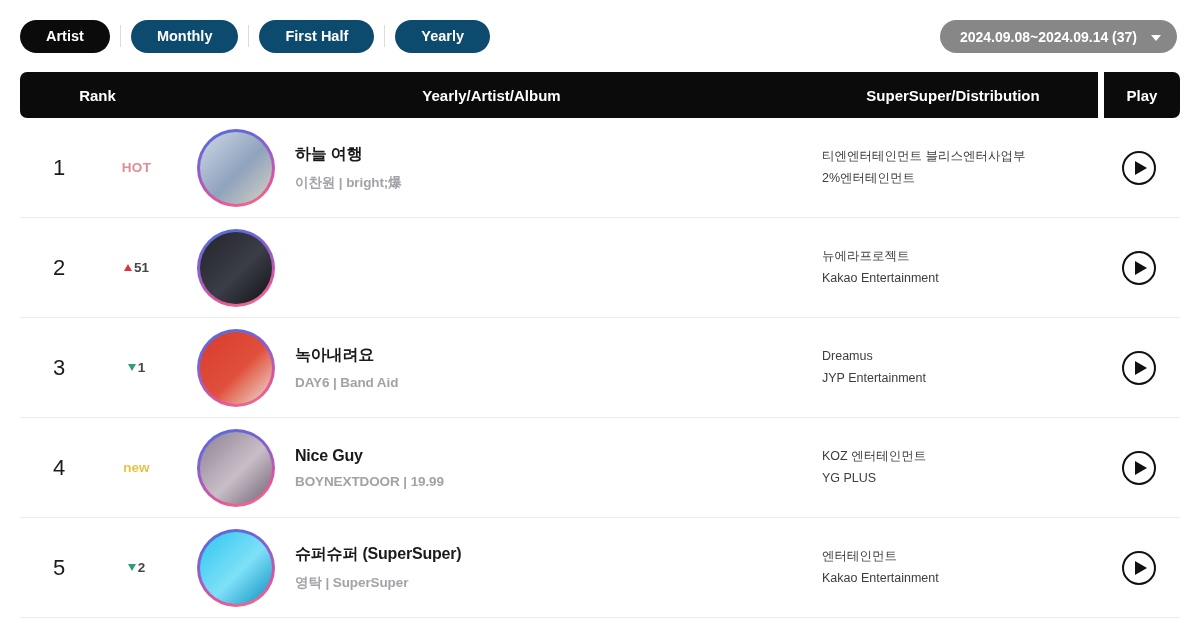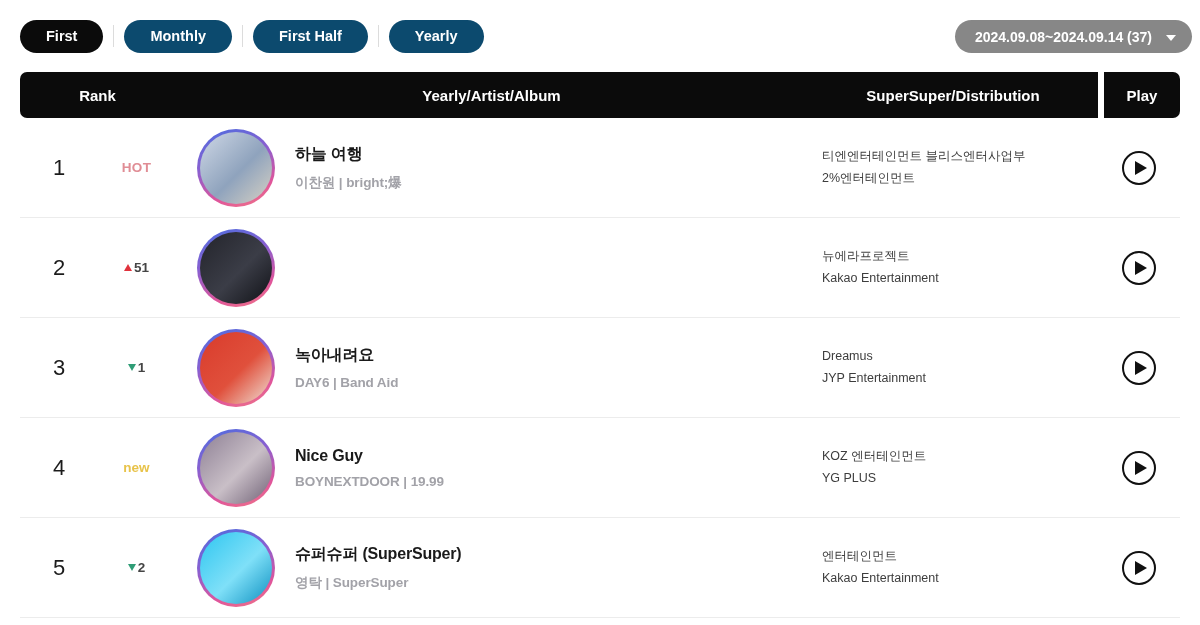--- a/index.html
+++ b/index.html
@@ -36,21 +36,21 @@
   .tab.active { background: #0b0b0b; color: #ffffff; }
   .tab-divider {
     width: 1px;
     height: 22px;
     background: #dcdcdc;
     margin: 0 10px;
   }
 
   .daterange {
     position: absolute;
-    right: 8px;
+    right: 23px;
     top: 20px;
     height: 33px;
     border-radius: 999px;
     background: #878787;
     color: #ffffff;
     font-size: 14px;
     font-weight: bold;
     display: flex;
     align-items: center;
     gap: 14px;
@@ -190,21 +190,21 @@
     border-bottom: 7px solid transparent;
     border-left: 12px solid #111;
     margin-left: 3px;
   }
 </style>
 </head>
 <body>
 
 <div class="topbar">
   <div class="tabs" id="tabs">
-      <button class="tab active">First</button>
+      <button class="tab active">Artist</button>
       <div class="tab-divider"></div>
       <button class="tab">Monthly</button>
       <div class="tab-divider"></div>
       <button class="tab">First Half</button>
       <div class="tab-divider"></div>
       <button class="tab">Yearly</button>
     </div>
   <button class="daterange">
     <span>2024.09.08~2024.09.14 (37)</span>
     <span class="caret"></span>

